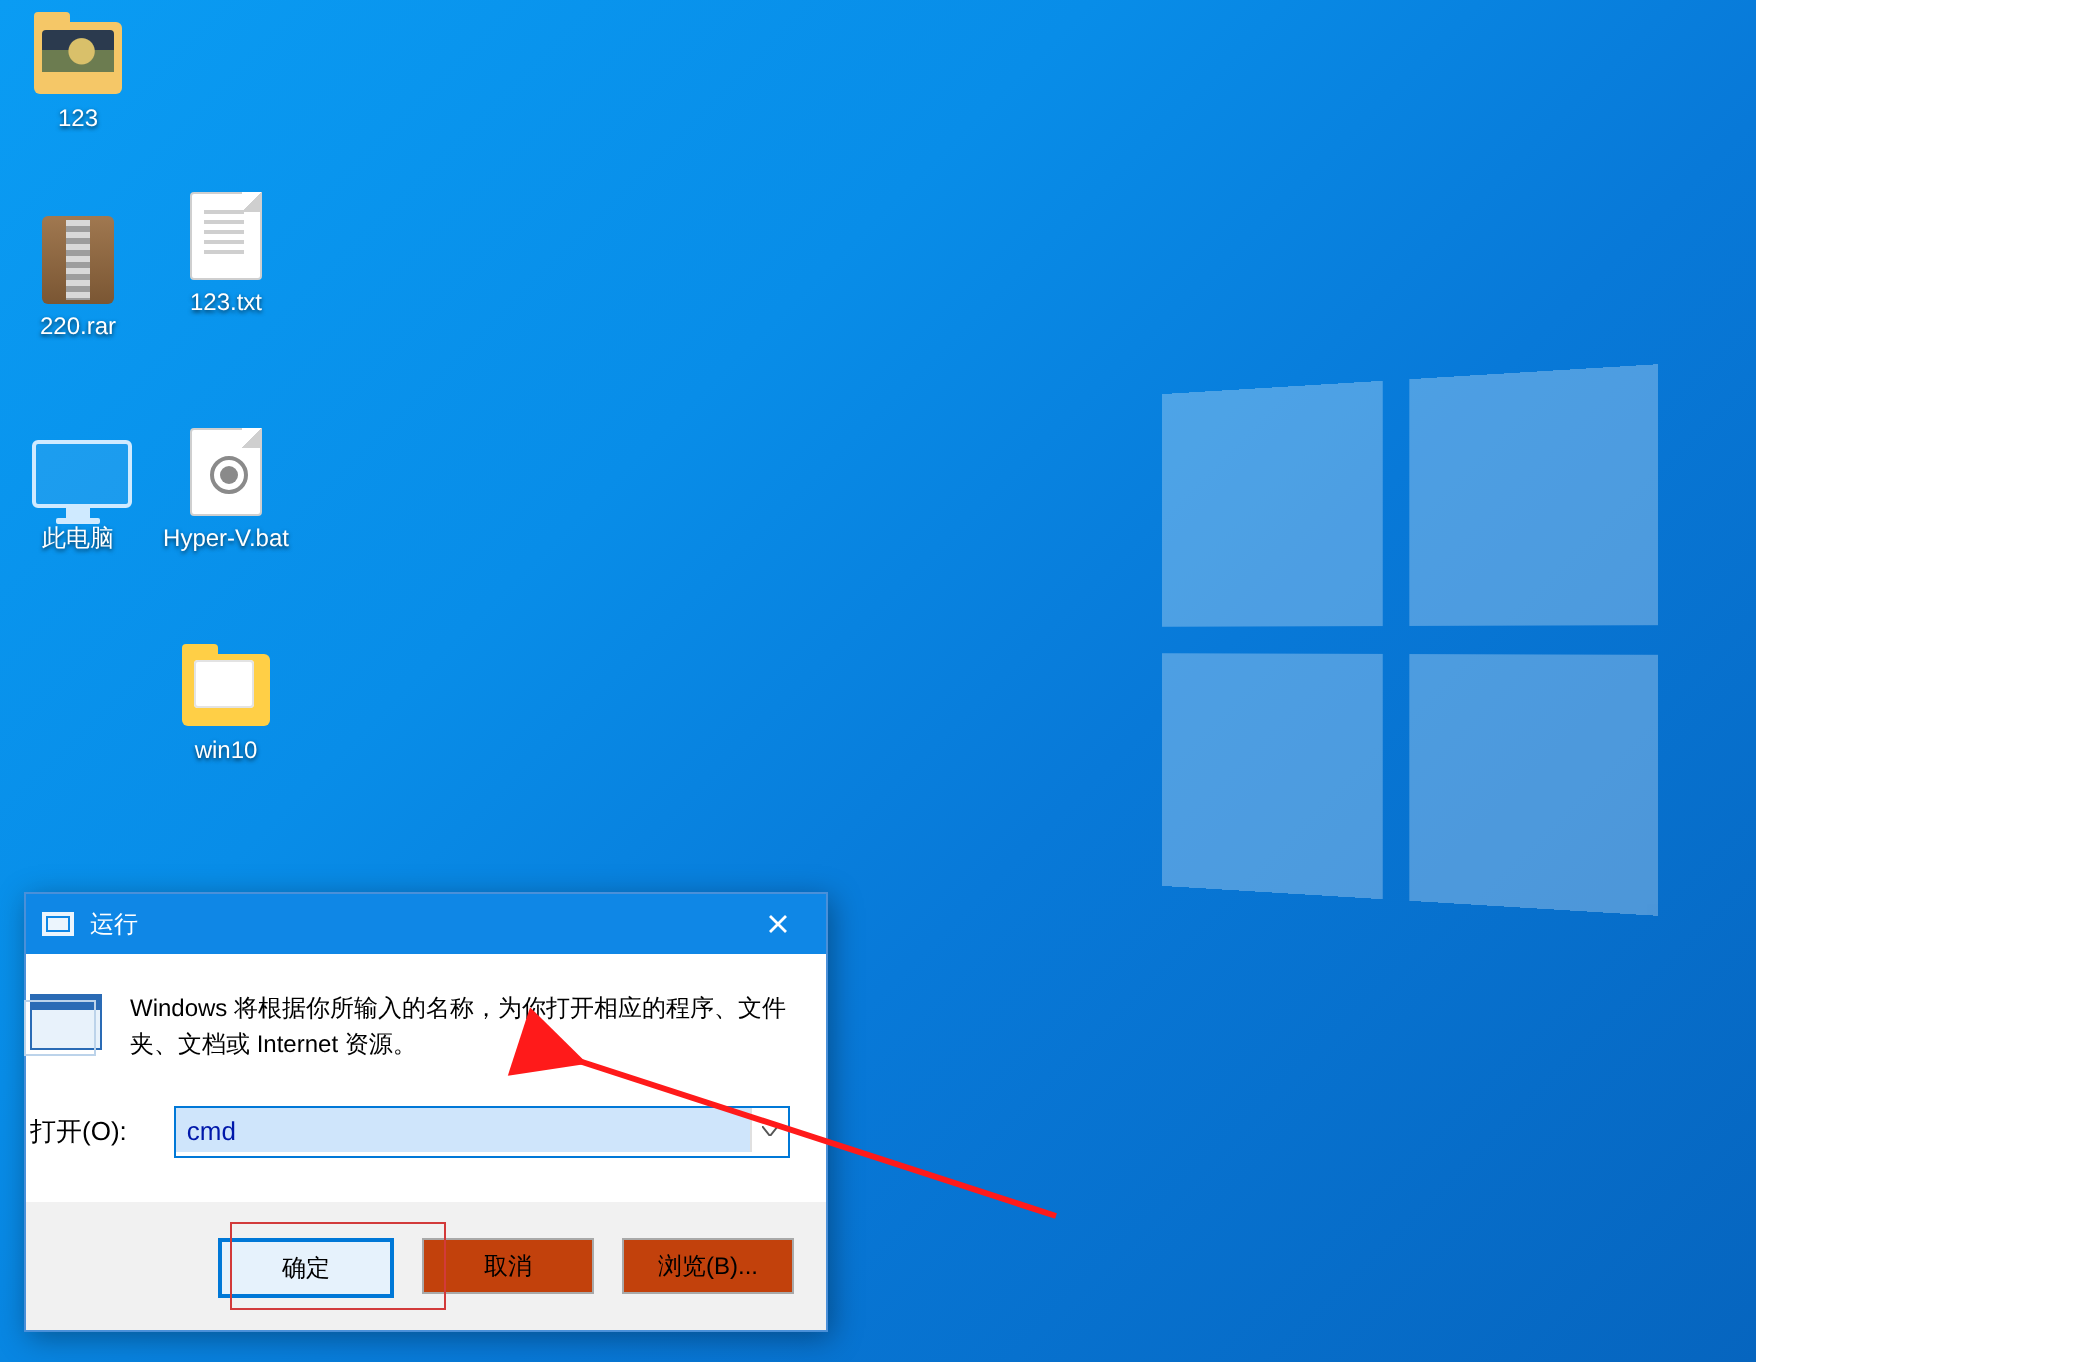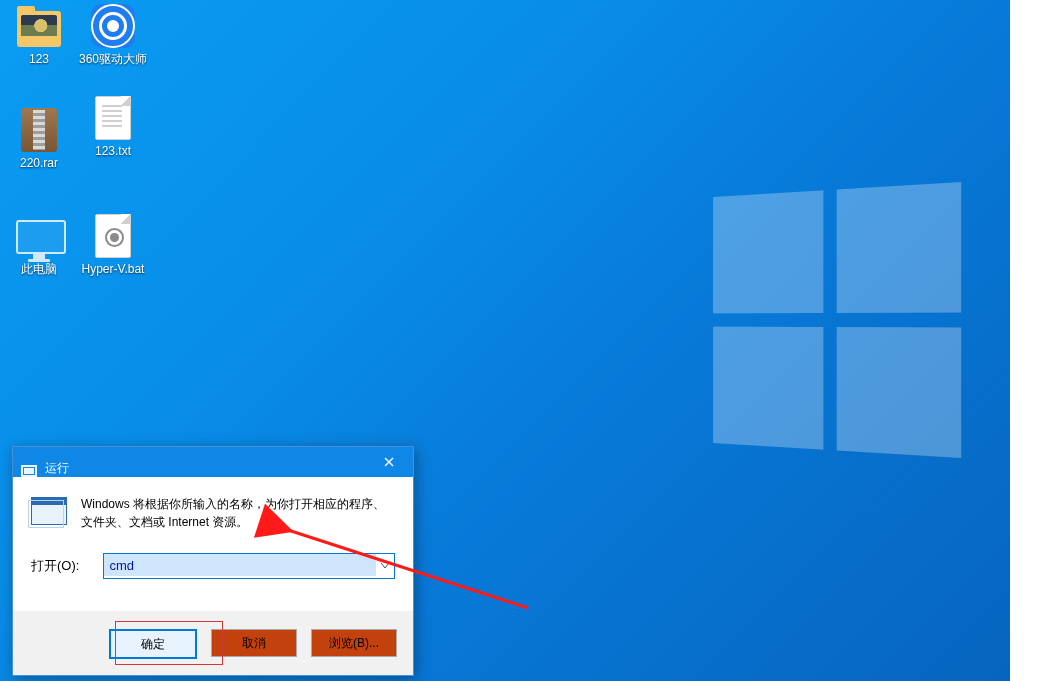--- a/index.html
+++ b/index.html
@@ -1,16 +1,16 @@
 <!DOCTYPE html>
 <html><head>
 <meta charset="utf-8">
 <style>
   html,body{margin:0;padding:0;width:1038px;height:681px;overflow:hidden;font-family:"Microsoft YaHei","Segoe UI",sans-serif;font-size:12px;}
-  .desktop{position:relative;width:1010px;height:681px;
+  .desktop{position:relative;width:878px;height:681px;
     background:linear-gradient(135deg,#0a9cf3 0%,#088de8 35%,#0879d8 60%,#0665bf 100%);}
   
   .winlogo{position:absolute;right:50px;top:190px;width:260px;height:260px;opacity:.28;
     display:grid;grid-template-columns:1fr 1fr;grid-template-rows:1fr 1fr;gap:14px;
     transform:perspective(700px) rotateY(-18deg);}
   .winlogo div{background:#ffffff;}
   
   .icon{position:absolute;width:72px;text-align:center;color:#fff;text-shadow:0 1px 2px rgba(0,0,0,.7);cursor:default;}
   .icon .glyph{width:44px;height:44px;margin:0 auto 4px;display:flex;align-items:center;justify-content:center;}
   .icon .label{font-size:12px;line-height:14px;word-break:break-all;}
@@ -45,37 +45,37 @@
   .g-bat .cog{position:absolute;left:9px;top:13px;width:15px;height:15px;border:2px solid #8a8a8a;border-radius:50%;}
   .g-bat .cog::after{content:"";position:absolute;inset:3px;border-radius:50%;background:#8a8a8a;}
   .g-bin{width:36px;height:44px;margin:0 auto;border:2px solid #dff2ff;border-top-width:4px;border-radius:4px 4px 6px 6px;position:relative;background:rgba(255,255,255,.10);}
   .g-bin .paper{position:absolute;left:5px;top:4px;width:24px;height:26px;
     background:
       linear-gradient(45deg,#4aa7ff 40%,transparent 40%) 0 0/12px 12px,
       linear-gradient(-45deg,#8ed0ff 40%,transparent 40%) 6px 6px/14px 14px,
       #fff;border-radius:2px;}
   
   .dialog{position:absolute;left:12px;top:446px;width:400px;background:#fff;border:1px solid #4a90d9;box-shadow:2px 3px 14px rgba(0,0,0,.35);}
-  .titlebar{height:30px;background:#0f87e6;color:#fff;display:flex;align-items:flex-end;padding:0 2px 0 8px;}
+  .titlebar{height:30px;background:#0f87e6;color:#fff;display:flex;align-items:center;padding:0 2px 0 8px;}
   .titlebar .sys{width:16px;height:12px;margin-right:8px;background:#fff;position:relative;opacity:.92;}
   .titlebar .sys::before{content:"";position:absolute;inset:2px;border:1px solid #0f87e6;}
   .titlebar .title{flex:1;font-size:12px;}
   .titlebar .close{width:44px;height:30px;display:flex;align-items:center;justify-content:center;color:#fff;font-size:14px;cursor:default;}
-  .body{padding:18px 18px 6px 18px;}
+  .body{padding:18px 18px 6px 2px;}
   .row1{display:flex;gap:14px;}
   .runicon{width:34px;height:26px;border:1px solid #2a6bb5;position:relative;background:#e8f2fb;flex:none;margin-top:2px;}
   .runicon::before{content:"";position:absolute;left:0;right:0;top:0;height:7px;background:#2a6bb5;}
   .runicon::after{content:"";position:absolute;left:-4px;bottom:-4px;width:34px;height:26px;border:1px solid #bcd3ea;background:transparent;}
   .msg{font-size:12px;line-height:18px;color:#000;}
   .row2{display:flex;align-items:center;margin-top:22px;gap:24px;}
   .row2 label{font-size:13px;white-space:nowrap;}
   .combo{flex:1;height:24px;border:1px solid #0078d7;display:flex;align-items:flex-start;position:relative;}
   .combo input{flex:1;border:none;outline:none;height:22px;padding:0 5px;color:#0018aa;font-size:13px;background:#cfe5fb;}
   .combo .chev{width:18px;display:flex;align-items:center;justify-content:center;color:#555;font-size:10px;background:#fff;border-left:1px solid #e0e0e0;height:22px;}
-  .buttons{display:flex;justify-content:flex-end;gap:14px;padding:18px 16px 16px;background:#f1f1f1;margin-top:26px;}
+  .buttons{display:flex;justify-content:flex-end;gap:14px;padding:18px 16px 16px;background:#f1f1f1;margin-top:16px;}
   .btn{min-width:84px;height:26px;border:1px solid #a9a9a9;background:#c2410c;font-size:12px;display:flex;align-items:center;justify-content:center;cursor:default;}
   .btn.default{border:2px solid #0078d7;background:#e6f2fc;}
   .focus-ring{position:absolute;border:1px solid #d23a3a;pointer-events:none;}
   
   .arrow{position:absolute;pointer-events:none;}
   .arrow svg{overflow:visible;}
 </style>
 </head>
 <body>
 
@@ -88,29 +88,20 @@
       <div></div>
   </div>
 
   <div class="icon" style="left:3px;top:4px">
     <div class="glyph">
         <div class="g-folderimg">
           <div class="pic"></div>
         </div>
       </div>
     <div class="label">123</div>
-  </div>
-  <div class="icon" style="left:77px;top:4px">
-    <div class="glyph">
-        <div class="g-360">
-          <div class="ring"></div>
-          <div class="gear"></div>
-        </div>
-      </div>
-    <div class="label">360驱动大师</div>
   </div>
 
   <div class="icon" style="left:3px;top:108px">
     <div class="glyph">
         <div class="g-rar"></div>
       </div>
     <div class="label">220.rar</div>
   </div>
   <div class="icon" style="left:77px;top:96px">
     <div class="glyph">
@@ -134,20 +125,28 @@
     <div class="glyph">
         <div class="g-pc">
           <div class="mon"></div>
           <div class="stand"></div>
           <div class="base"></div>
         </div>
       </div>
     <div class="label">此电脑</div>
   </div>
 
+  <div class="icon" style="left:77px;top:320px">
+    <div class="glyph">
+        <div class="g-folderyellow">
+          <div class="sheet"></div>
+        </div>
+      </div>
+    <div class="label">win10</div>
+  </div>
 
   <div class="dialog">
     <div class="titlebar">
       <div class="sys"></div>
       <div class="title">运行</div>
       <div class="close" title="关闭">
         <svg width="10" height="10" viewBox="0 0 10 10">
             <path d="M1 1 L9 9 M9 1 L1 9" stroke="#fff" stroke-width="1.4"></path>
           </svg>
       </div>

